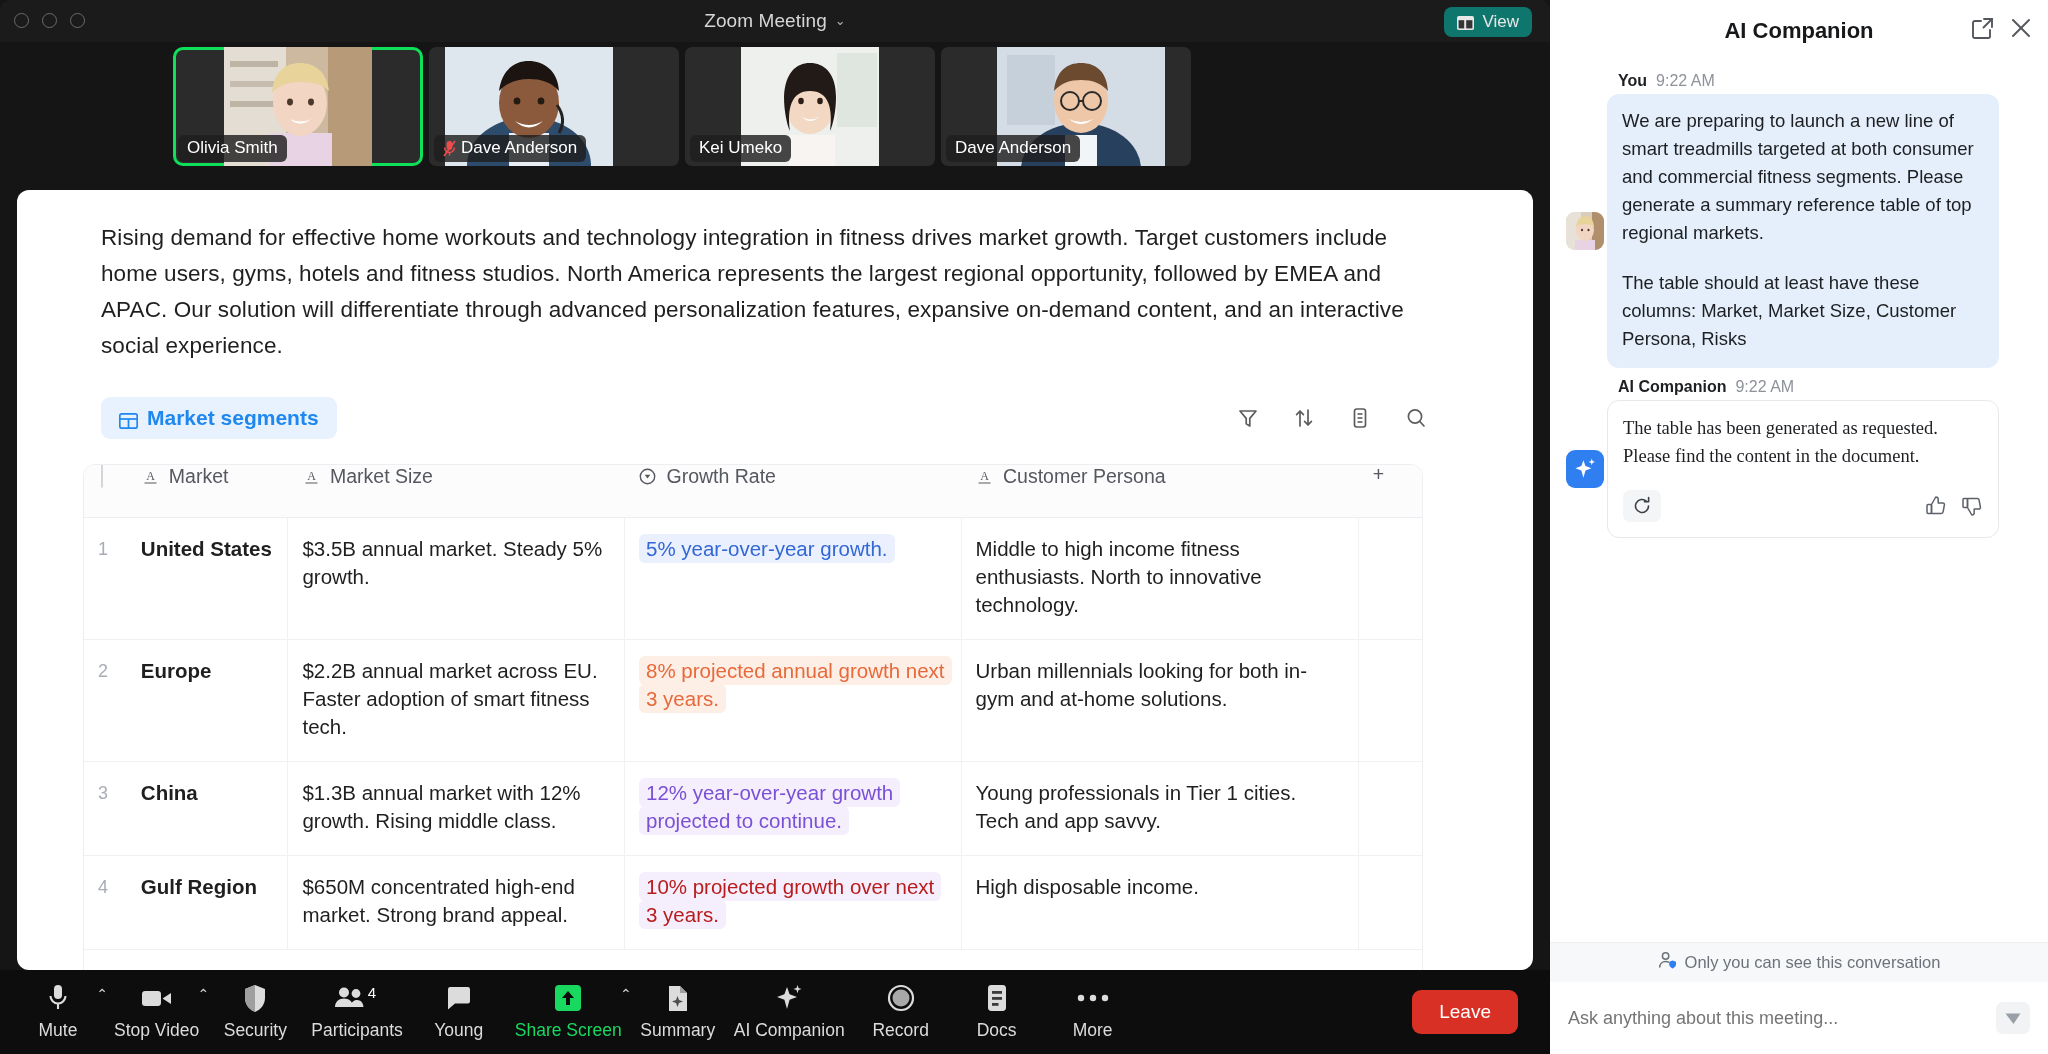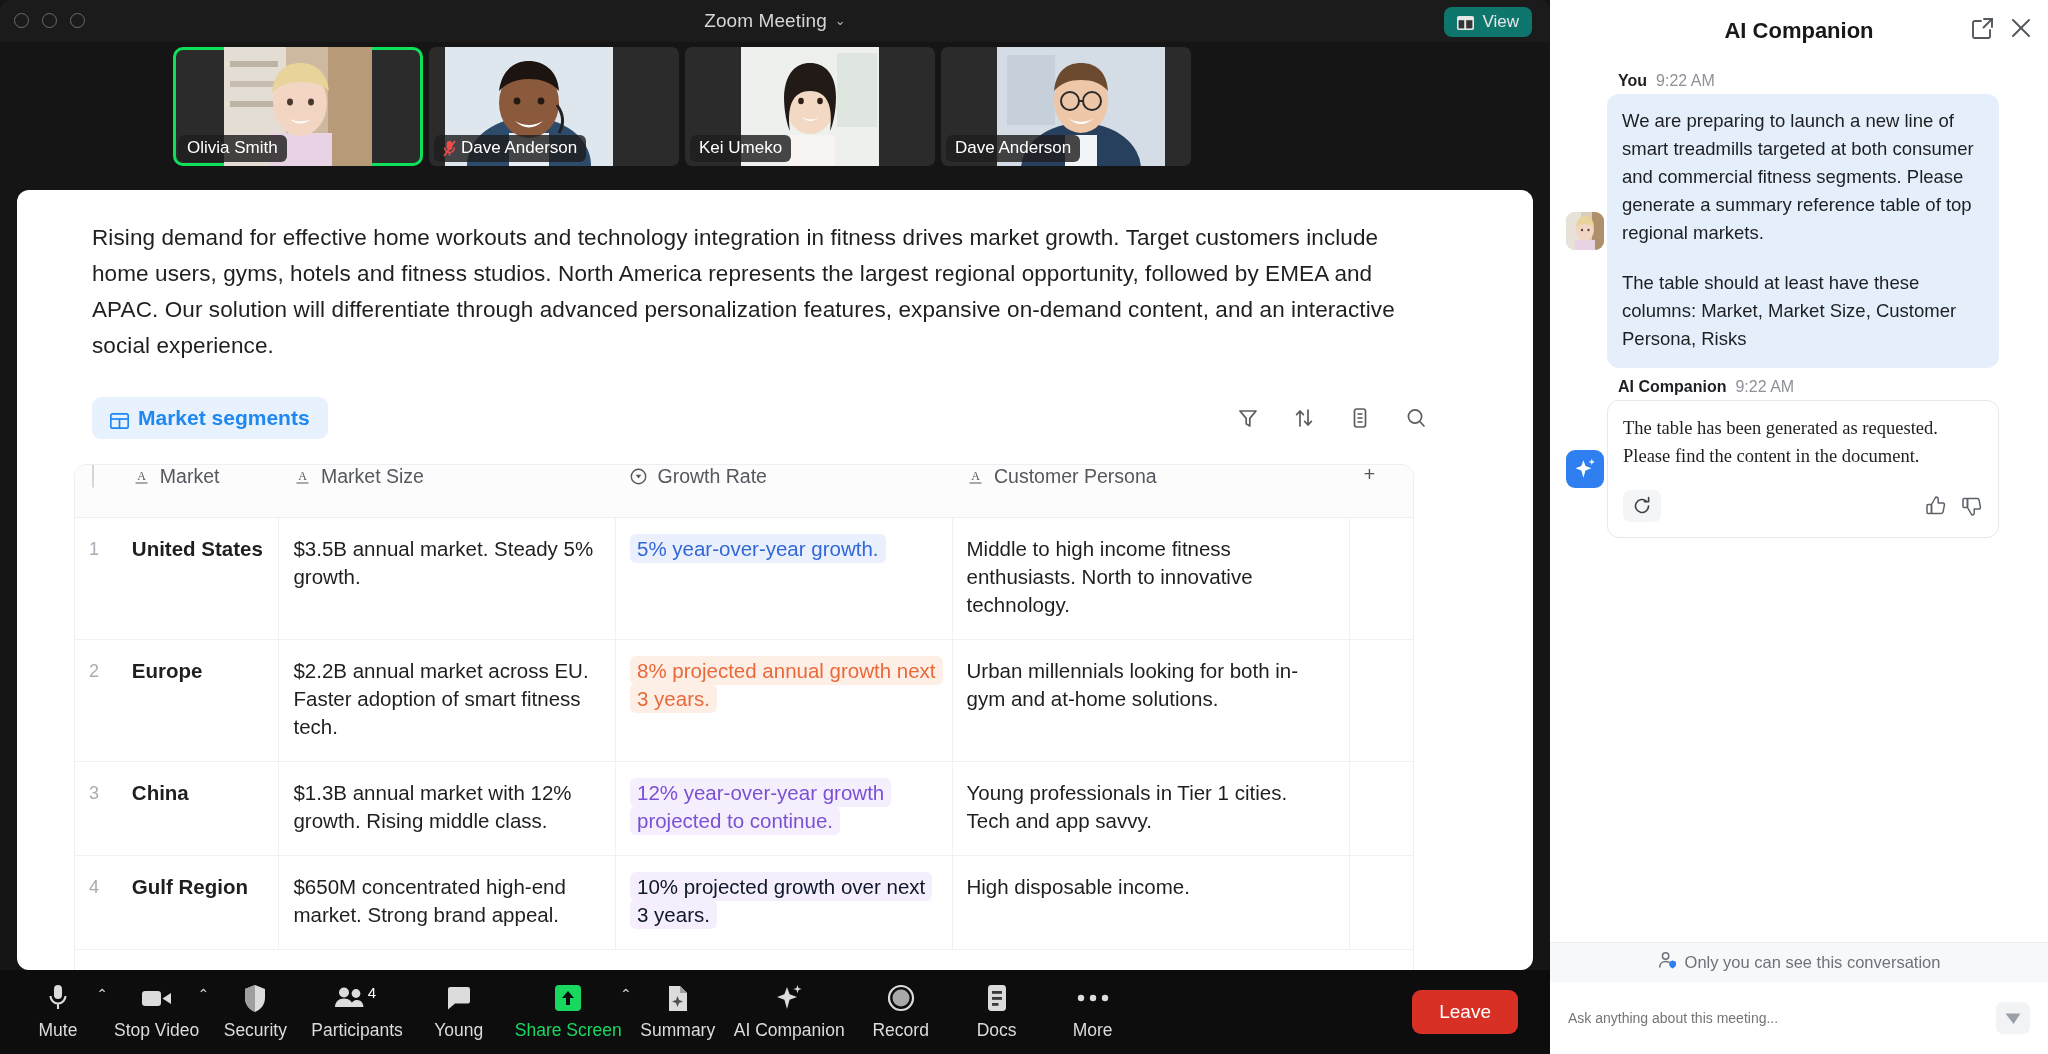--- a/index.html
+++ b/index.html
@@ -47,21 +47,21 @@
     background: rgba(30,30,30,.82); color: #fff; font-size: 17px; padding: 3px 9px 4px; border-radius: 6px;
     max-width: 232px; white-space: nowrap; overflow: hidden;
   }
   .mic-muted { width: 13px; height: 17px; position: relative; flex: 0 0 auto; }
 
   
   .doc {
     position: absolute; left: 17px; top: 190px; width: 1516px; height: 780px;
     background: #fff; border-radius: 12px; overflow: hidden;
   }
-  .doc-inner { padding: 30px 55px 0 51px; margin-left: 24px; }
+  .doc-inner { padding: 30px 55px 0 84px; }
   .doc-para {
     font-size: 22.5px; line-height: 36px; color: #1f1f1f; max-width: 1320px;
     letter-spacing: .1px;
   }
 
   .tabrow { display: flex; align-items: center; justify-content: space-between; margin-top: 33px; padding-right: 50px;}
   .tab-chip {
     display: inline-flex; align-items: center; gap: 9px; background: #e8f2fe; color: #1e87f0;
     font-size: 21px; font-weight: bold; padding: 9px 18px; border-radius: 9px; cursor: pointer;
   }
@@ -154,21 +154,21 @@
   .act-right { display: flex; gap: 14px; color: #5c6169; }
   .act-right .ic { width: 22px; height: 22px; cursor: pointer; }
 
   .ai-privacy {
     display: flex; align-items: center; justify-content: center; gap: 8px;
     height: 40px; background: #f7f8f9; border-top: 1px solid #eceef0;
     font-size: 16.5px; color: #6d727a;
   }
   .ai-input-row { height: 72px; display: flex; align-items: center; padding: 0 18px; }
   .ai-input {
-    flex: 1; border: none; outline: none; font-size: 14px; color: #9aa0a8;
+    flex: 1; border: none; outline: none; font-size: 18px; color: #9aa0a8;
     font-family: "Liberation Sans", sans-serif; background: transparent;
   }
   .send-btn { width: 34px; height: 32px; background: #f2f3f5; border-radius: 7px; display: flex; align-items: center; justify-content: center; cursor: pointer; }
 </style>
 </head>
 <body>
 
 <div class="app">
 
   <div class="zoom-window">
@@ -405,21 +405,21 @@
                 <td class="mk">China</td>
                 <td>$1.3B annual market with 12% growth. Rising middle class.</td>
                 <td><span class="pill" style="color: rgb(122, 80, 212); background: rgb(244, 238, 253);">12% year-over-year growth projected to continue.</span></td>
                 <td>Young professionals in Tier 1 cities. Tech and app savvy.</td>
                 <td class="lastcol"></td>
               </tr>
               <tr>
                 <td class="rownum">4</td>
                 <td class="mk">Gulf Region</td>
                 <td>$650M concentrated high-end market. Strong brand appeal.</td>
-                <td><span class="pill" style="color: #0f172a; background: rgb(244, 238, 253);">10% projected growth over next 3 years.</span></td>
+                <td><span class="pill" style="color: #b91c1c; background: rgb(244, 238, 253);">10% projected growth over next 3 years.</span></td>
                 <td>High disposable income.</td>
                 <td class="lastcol"></td>
               </tr>
             </tbody>
           </table>
           <div class="addrow">+</div>
         </div>
       </div>
     </div>
 

